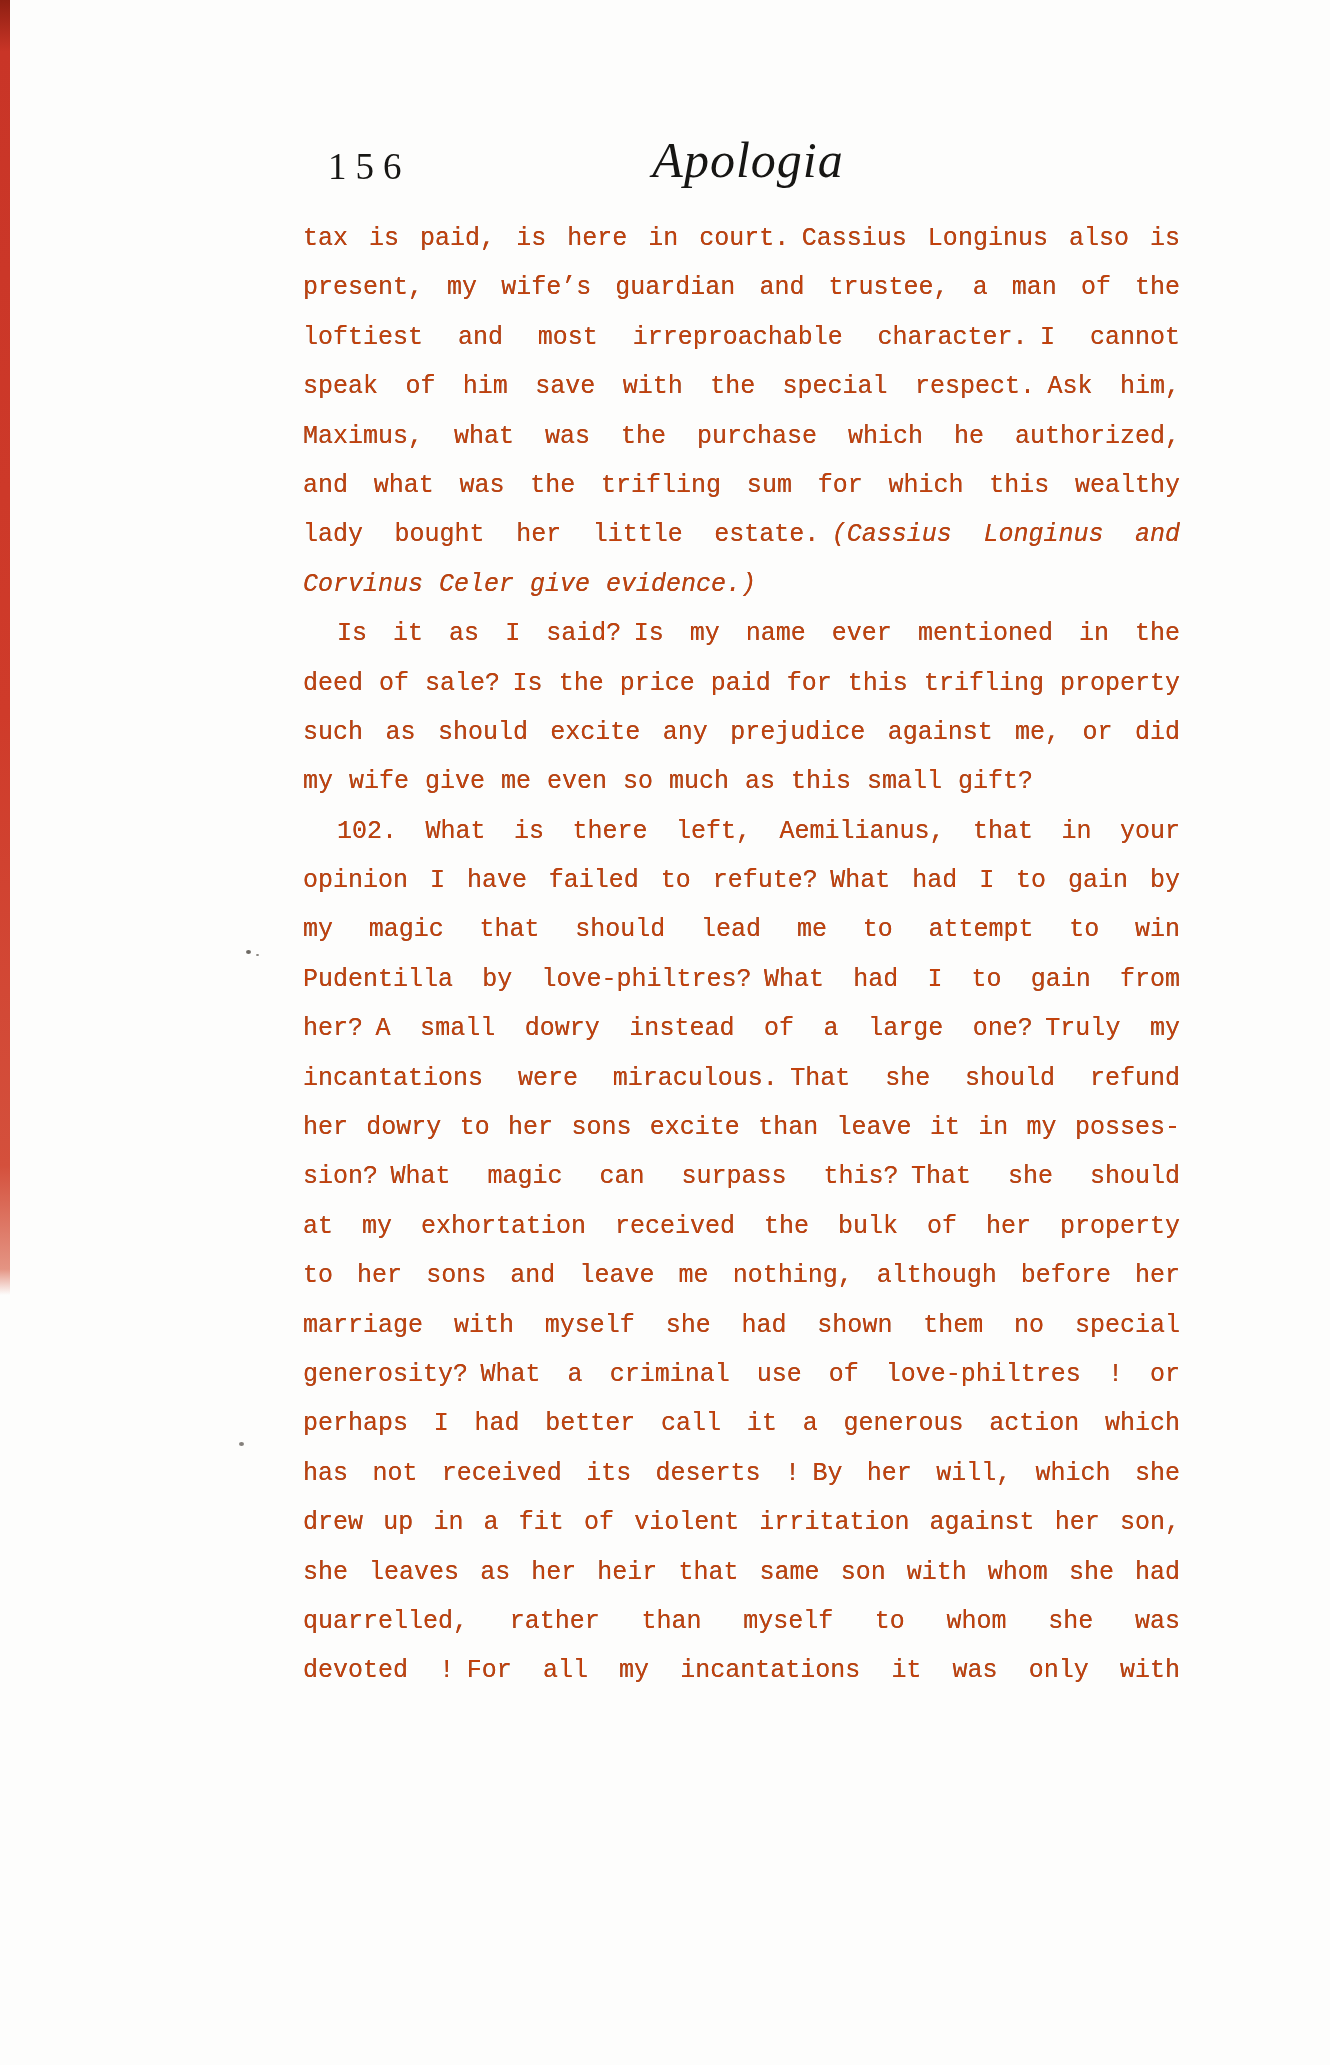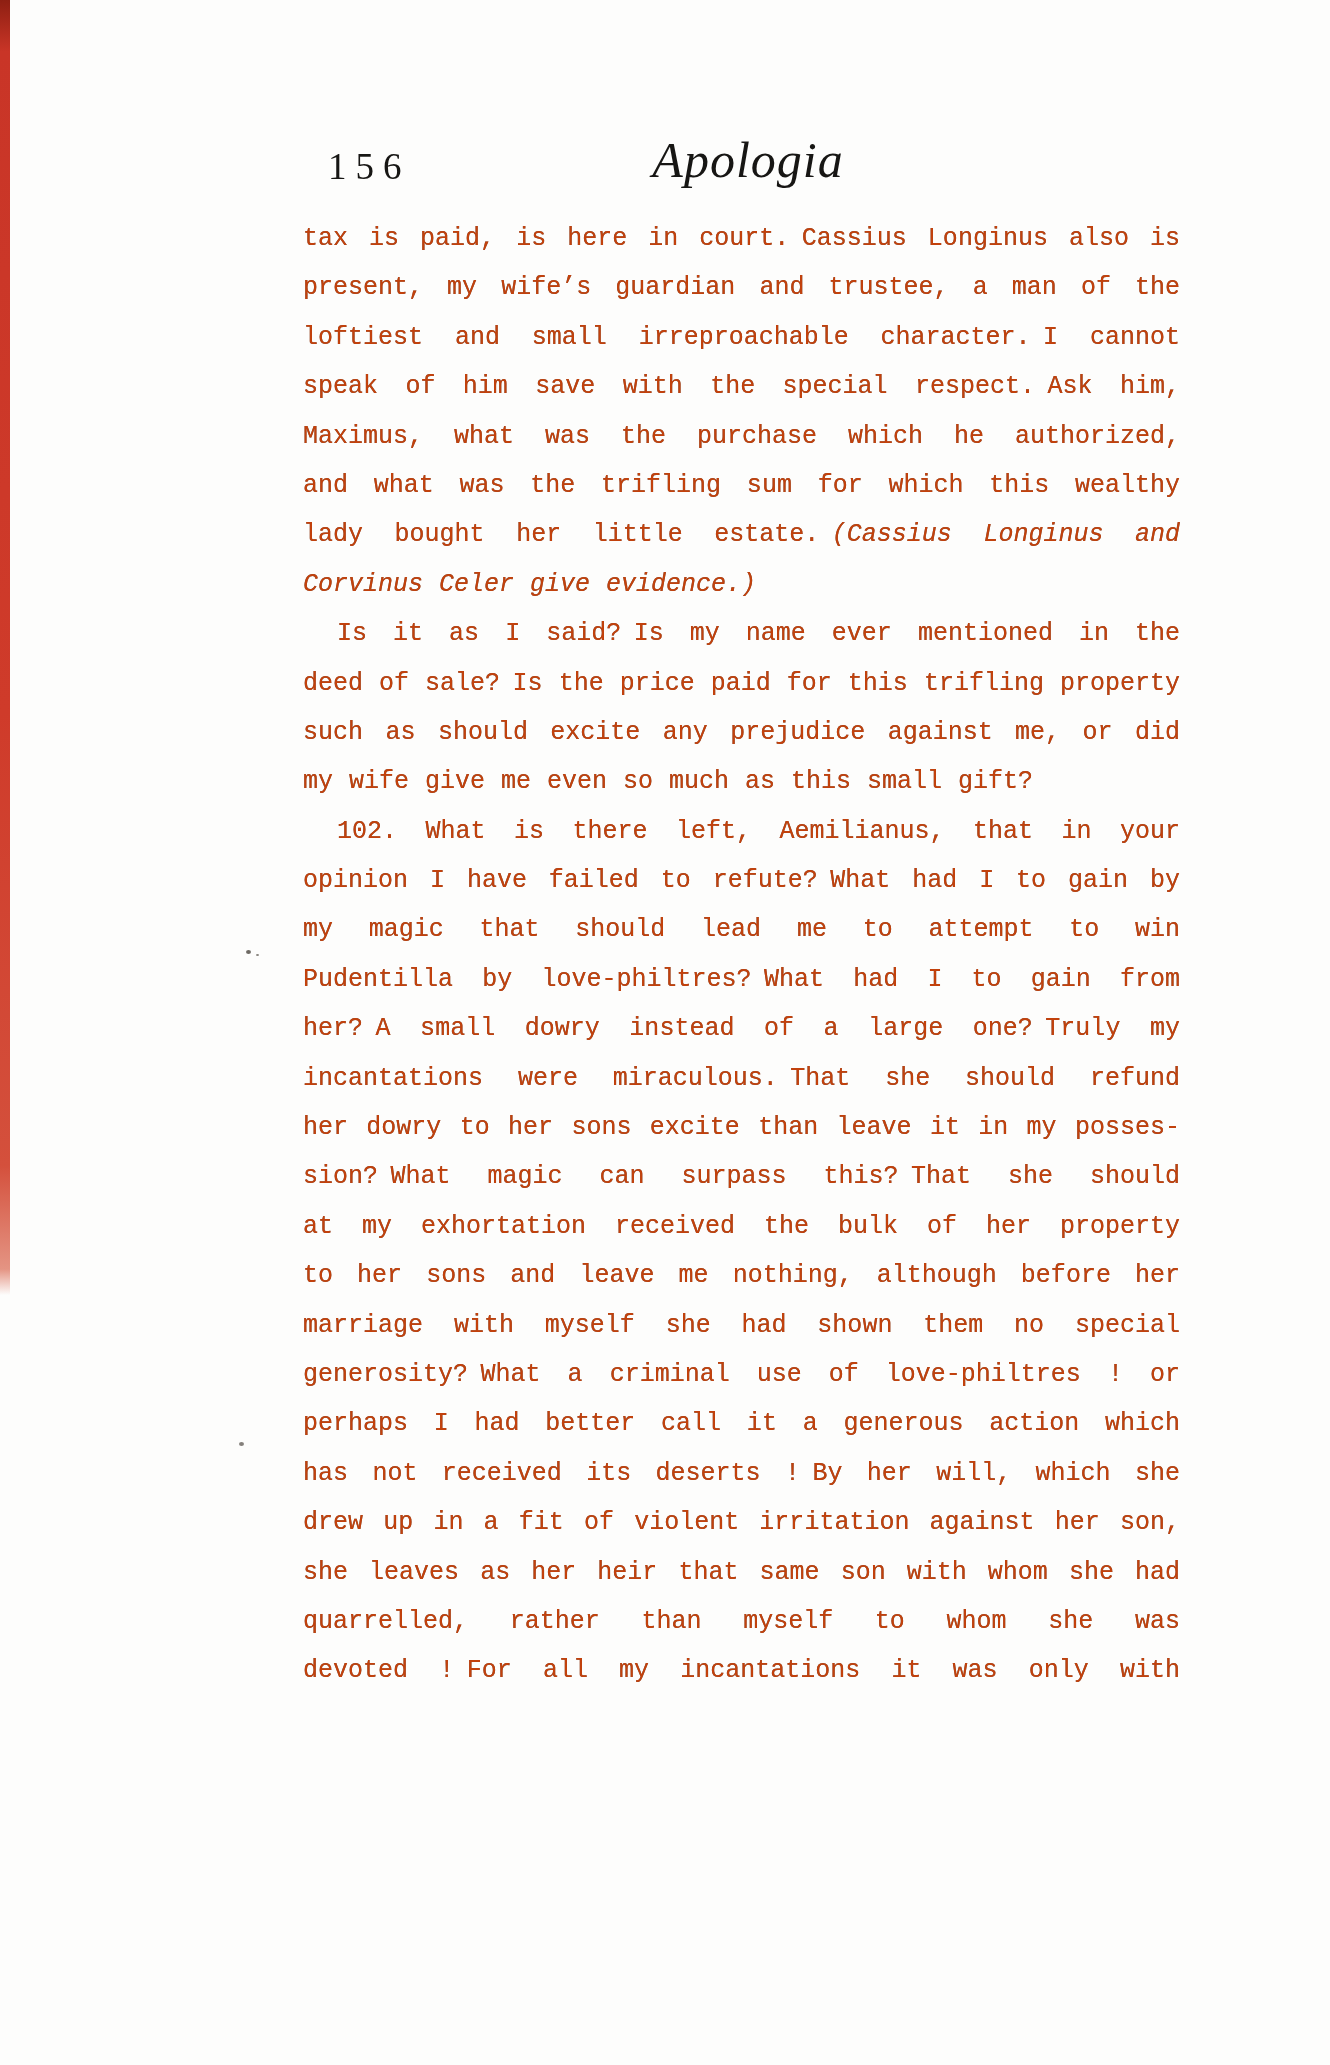--- a/index.html
+++ b/index.html
@@ -44,21 +44,21 @@
 </head>
 <body>
 
 <div class="page">
   <div class="edge-bar"></div>
   <div class="pagenum">156</div>
   <div class="title">Apologia</div>
   <div class="textblock" id="textblock">
       <div class="line j"><span>tax is paid, is here in court. Cassius Longinus also is</span></div>
       <div class="line j"><span>present, my wife’s guardian and trustee, a man of the</span></div>
-      <div class="line j"><span>loftiest and small irreproachable character. I cannot</span></div>
+      <div class="line j"><span>loftiest and most irreproachable character. I cannot</span></div>
       <div class="line j"><span>speak of him save with the special respect. Ask him,</span></div>
       <div class="line j"><span>Maximus, what was the purchase which he authorized,</span></div>
       <div class="line j"><span>and what was the trifling sum for which this wealthy</span></div>
       <div class="line j"><span>lady bought her little estate. </span><em>(Cassius Longinus and</em></div>
       <div class="line"><em>Corvinus Celer give evidence.)</em></div>
       <div class="line j ind"><span>Is it as I said? Is my name ever mentioned in the</span></div>
       <div class="line j"><span>deed of sale? Is the price paid for this trifling property</span></div>
       <div class="line j"><span>such as should excite any prejudice against me, or did</span></div>
       <div class="line"><span>my wife give me even so much as this small gift?</span></div>
       <div class="line j ind"><span>102. What is there left, Aemilianus, that in your</span></div>

